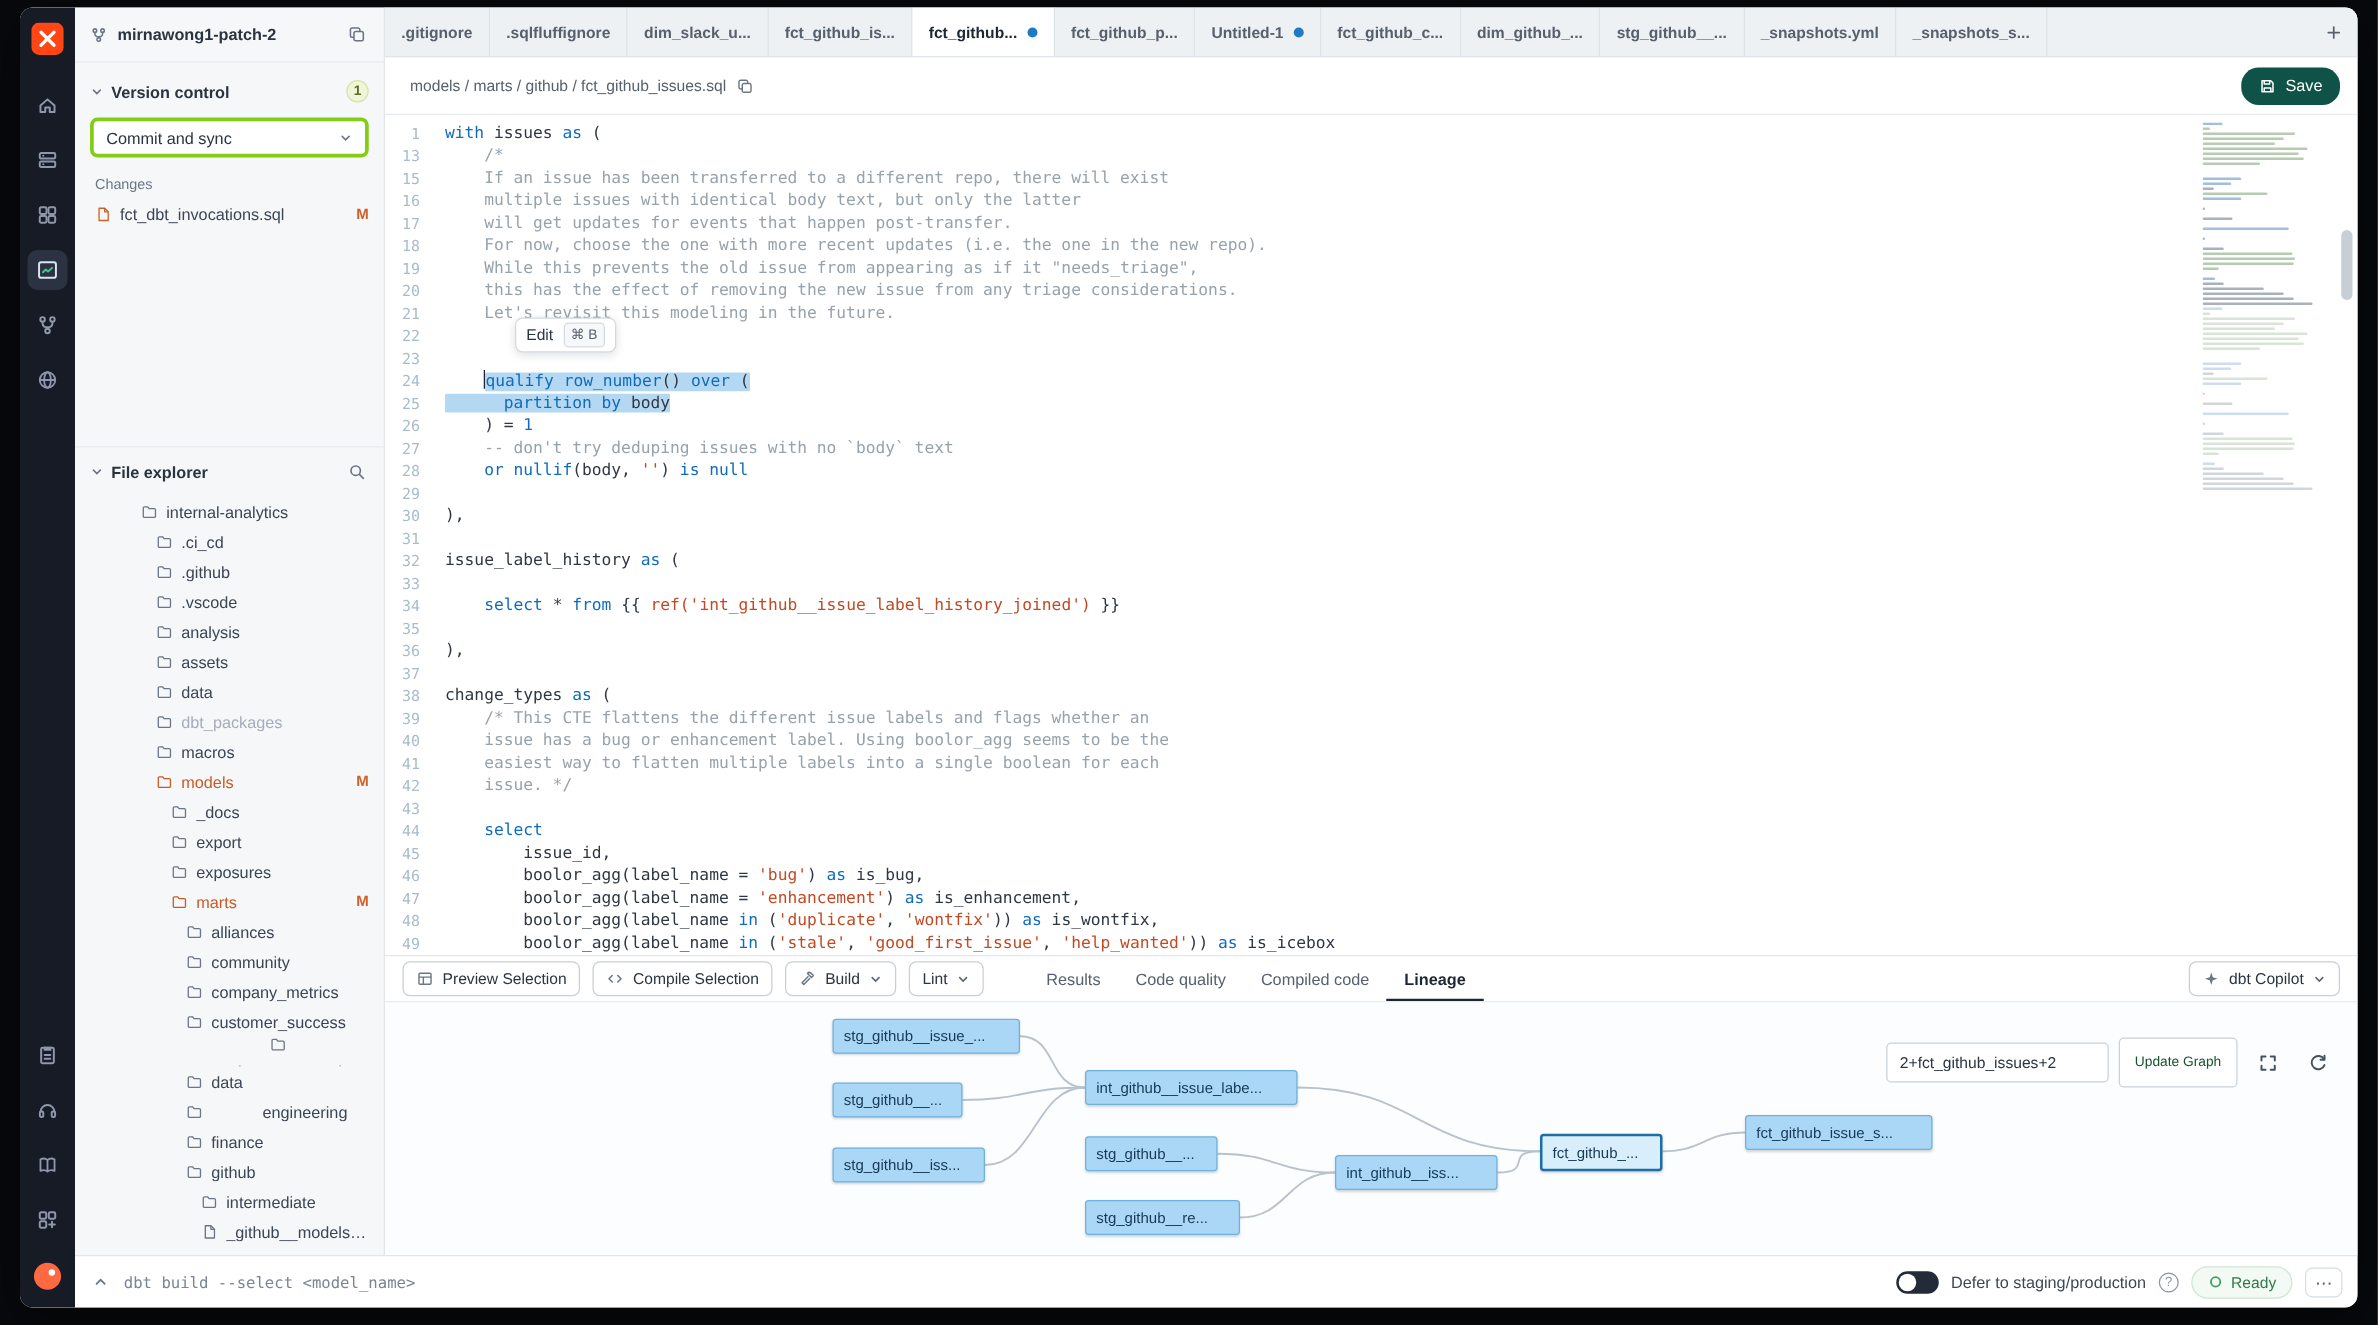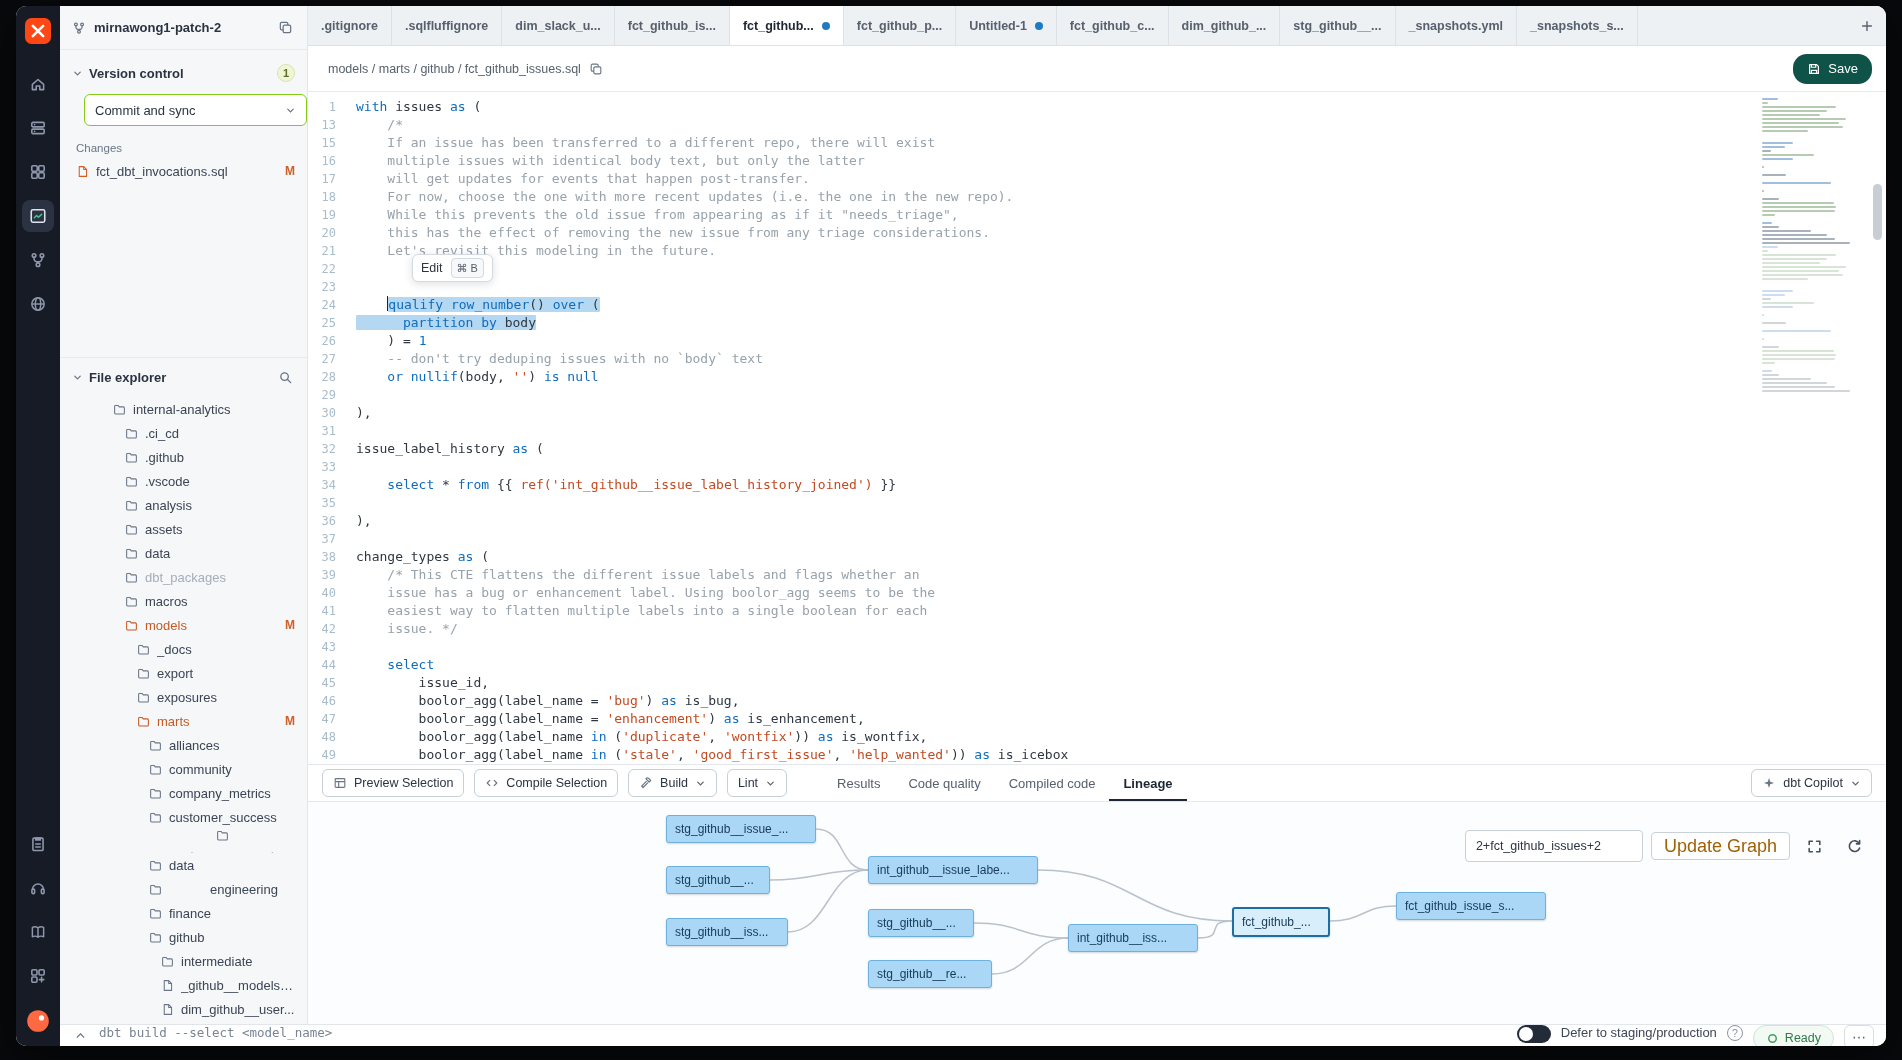--- a/index.html
+++ b/index.html
@@ -29,22 +29,22 @@
     border-bottom:1px solid #e7eaee; color:#2a3441; font-size:13px; font-weight:bold; }
   .side-branch .grow { flex:1; min-width:0; overflow:hidden; text-overflow:ellipsis; white-space:nowrap; }
   .icon-btn { border:0; background:transparent; color:#6a7484; display:inline-flex; align-items:center;
     justify-content:center; cursor:pointer; padding:2px; border-radius:4px; }
   .vc-section { height:308px; padding:10px 0 0; border-bottom:1px solid #e7eaee; }
   .section-head { display:flex; align-items:center; gap:6px; padding:4px 12px; color:#2a3441;
     font-size:13px; font-weight:bold; }
   .section-head .grow { flex:1; }
   .badge-circle { width:18px; height:18px; border-radius:50%; background:#f0f5d6; border:1px solid #d9e4ac;
     color:#5c6e2e; font-size:11px; display:flex; align-items:center; justify-content:center; font-weight:bold; }
-  .commit-btn { margin:8px 24px; width:calc(100% - 24px); height:32px; background:#fff;
-    border:1px solid #84cc16; border-radius:6px; display:flex; align-items:center; padding:0 10px;
+  .commit-btn { margin:8px 12px; width:calc(100% - 24px); height:32px; background:#fff;
+    border:3px solid #84cc16; border-radius:6px; display:flex; align-items:center; padding:0 10px;
     font-size:13px; color:#2a3441; cursor:pointer; }
   .commit-btn .grow { flex:1; text-align:left; }
   .mini-label { padding:8px 16px 4px; font-size:11.5px; color:#6b7687; }
   .change-row { display:flex; align-items:center; gap:7px; height:26px; padding:0 12px 0 16px;
     font-size:13px; color:#3b4554; cursor:pointer; }
   .change-row .grow { flex:1; overflow:hidden; text-overflow:ellipsis; white-space:nowrap; }
   .m-badge { color:#d05f27; font-size:12px; font-weight:bold; }
   .fe-head { margin-top:0; }
   .tree { flex:1; overflow:hidden; padding-top:6px;padding-left:39px; }
   .tree-row { display:flex; align-items:center; gap:7px; height:24px; padding-right:12px;
@@ -110,28 +110,28 @@
   .lineage { position:relative; flex:1; background:#fbfdfe; overflow:hidden; }
   .lineage svg.edges { position:absolute; inset:0; width:100%; height:100%; }
   .lnode { position:absolute; height:28px; background:#a9d7f5; border:1px solid #6fb1dd; border-radius:3px;
     display:flex; align-items:center; padding:0 8px; font-size:12px; color:#163a57; cursor:pointer;
     box-shadow:0 1px 2px rgba(20,40,60,.18); white-space:nowrap; overflow:hidden; }
   .lnode span { overflow:hidden; text-overflow:ellipsis; }
   .lnode.sel { background:#d8eefb; border:2px solid #1c6ea4; height:30px; }
   .lineage-controls { position:absolute; top:28px; right:16px; display:flex; align-items:center; gap:8px; }
   .lin-input { height:32px; width:178px; border:1px solid #c9d1d9; border-radius:4px; padding:0 10px;
     font-size:12.5px; color:#2b3441; background:#fff; }
-  .lin-btn { height:28px; padding:0 12px; background:#fff; border:1px solid #c9d1d9; border-radius:4px;
-    font-size:18px; color:#a16207; cursor:pointer; }
+  .lin-btn { height:40px; padding:0 12px; background:#fff; border:1px solid #c9d1d9; border-radius:4px;
+    font-size:11px; color:#14532d; cursor:pointer; }
   .lin-icon { width:32px; height:32px; border:0; background:transparent; color:#46515e;
     display:flex; align-items:center; justify-content:center; cursor:pointer; }
 
   
-  .statusbar { height:22px; border-top:1px solid #e2e6ea; background:#fff; display:flex;
-    padding:0 12px; gap:10px; }
+  .statusbar { height:42px; border-top:1px solid #e2e6ea; background:#fff; display:flex;
+    align-items:center; padding:0 12px; gap:10px; }
   .sb-cmd { font-family:"DejaVu Sans Mono", monospace; font-size:12.5px; color:#7a8494;
     border:0; background:transparent; width:420px; }
   .sb-spacer { flex:1; }
   .toggle { width:34px; height:18px; border-radius:9px; background:#242b38; position:relative; cursor:pointer; }
   .toggle .knob { position:absolute; left:2px; top:2px; width:14px; height:14px; border-radius:50%; background:#fff; }
   .sb-defer { font-size:13px; color:#3e4756; }
   .help-dot { width:16px; height:16px; border-radius:50%; border:1.3px solid #8a93a2; color:#8a93a2;
     font-size:10.5px; display:flex; align-items:center; justify-content:center; cursor:pointer; }
   .ready-pill { height:26px; border-radius:13px; background:#f3faf4; border:1px solid #cfe6d4;
     display:flex; align-items:center; gap:6px; padding:0 12px; font-size:12.5px; color:#2f7a4a; cursor:pointer; }

